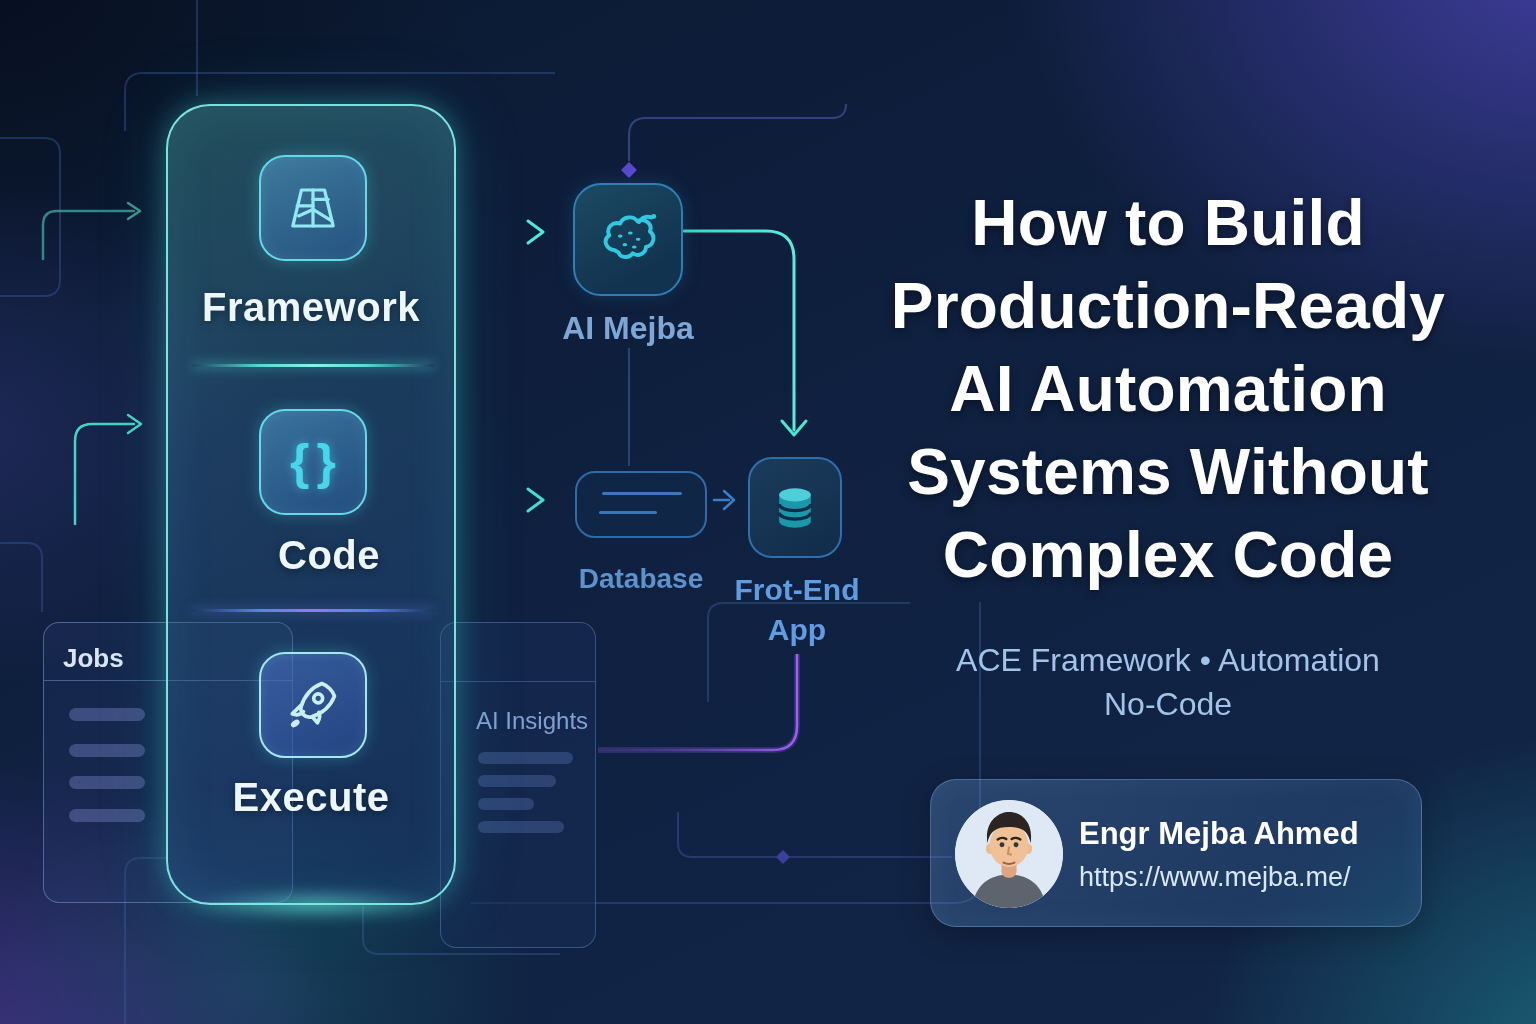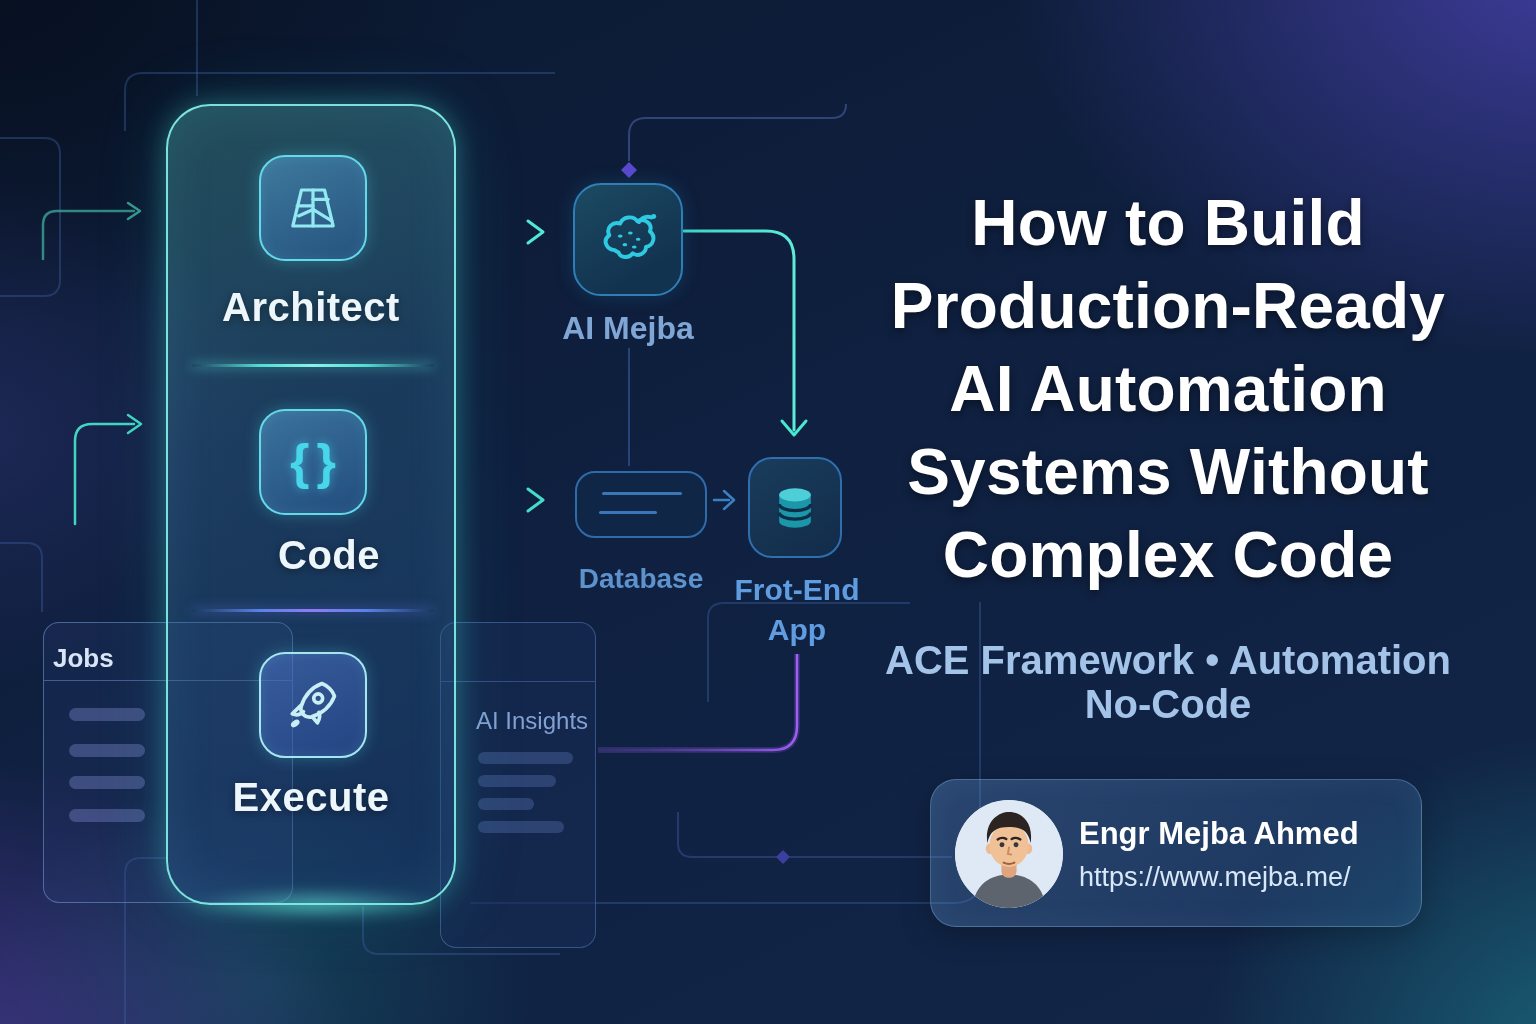--- a/index.html
+++ b/index.html
@@ -21,21 +21,21 @@
 
   
   .skcard { position:absolute; z-index:3; border-radius:16px; }
   .jobs-card {
     left:43px; top:622px; width:250px; height:281px;
     border:1.5px solid rgba(125,165,225,0.5);
     background:rgba(45,65,125,0.22);
   }
   .jobs-header { position:absolute; left:0; top:0; width:100%; height:58px;
     border-bottom:1.5px solid rgba(125,165,225,0.45); }
-  .jobs-title { position:absolute; left:9px; top:20px; font-size:26px; font-weight:600; color:#d9e5f6; }
+  .jobs-title { position:absolute; left:19px; top:20px; font-size:26px; font-weight:600; color:#d9e5f6; }
   .insights-card {
     left:440px; top:622px; width:156px; height:326px;
     border:1.5px solid rgba(100,140,210,0.45);
     background:rgba(24,44,86,0.5);
   }
   .insights-header { position:absolute; left:0; top:0; width:100%; height:59px;
     border-bottom:1.5px solid rgba(100,140,210,0.4); }
   .insights-title { position:absolute; left:35px; top:84px; font-size:24px; font-weight:500; color:#82a1d2; }
   .skbar { position:absolute; border-radius:7px; }
   .jobs-card .skbar { left:25px; width:76px; height:13px; background:rgba(130,140,210,0.38); }
@@ -91,21 +91,21 @@
     border-radius:24px; border:2px solid #2f6fae;
     background:linear-gradient(150deg,#1a3c5c,#122c4a);
     display:flex; align-items:center; justify-content:center; }
   .fe-label { left:722px; top:570px; width:150px; font-size:30px; line-height:40px; color:#5f9ce0; }
 
   
   .hero-title { position:absolute; z-index:5; left:870px; top:182px; width:596px;
     text-align:center; color:#ffffff; font-size:64px; font-weight:700; line-height:83px;
     text-shadow:0 3px 8px rgba(0,0,0,0.45); letter-spacing:0.2px; }
   .hero-sub { position:absolute; z-index:5; left:870px; top:638px; width:596px;
-    text-align:center; color:#a4c3e8; font-size:40px; font-weight:700; line-height:44px; }
+    text-align:center; color:#a4c3e8; font-size:32px; font-weight:400; line-height:44px; }
 
   
   .author-card { position:absolute; z-index:5; left:930px; top:779px; width:492px; height:148px;
     border-radius:26px; border:1.5px solid rgba(150,195,240,0.35);
     background:linear-gradient(135deg, rgba(100,152,212,0.30), rgba(58,108,168,0.22));
     box-shadow:0 8px 30px rgba(0,0,0,0.25), inset 0 0 30px rgba(140,190,240,0.08); }
   .avatar { position:absolute; left:24px; top:20px; width:108px; height:108px; border-radius:50%;
     overflow:hidden; background:#dfe9f6; }
   .author-name { position:absolute; left:148px; top:36px; font-size:31px; font-weight:700; color:#ffffff; }
   .author-url  { position:absolute; left:148px; top:82px; font-size:27px; font-weight:400; color:#d8e8f8; }
@@ -199,21 +199,21 @@
         <g stroke="#93e9f2" stroke-width="4.5" stroke-linejoin="round" stroke-linecap="round">
           <path d="M34 25 H66 L78 75 H22 Z"></path>
           <path d="M50 25 V75"></path>
           <path d="M28 47 H50"></path>
           <path d="M30 61 L50 52"></path>
           <path d="M50 38 H71"></path>
           <path d="M50 52 L76 68"></path>
         </g>
       </svg>
     </div>
-    <div class="step-label" style="top:179px;">Architect</div>
+    <div class="step-label" style="top:179px;">Framework</div>
     <div class="divider teal"></div>
 
     <div class="tile" style="top:303px;">
       <div class="braces">
         <span>{</span>
           <span>}</span>
       </div>
     </div>
     <div class="step-label" style="top:427px;padding-left:36px;">Code</div>
     <div class="divider blue"></div>

